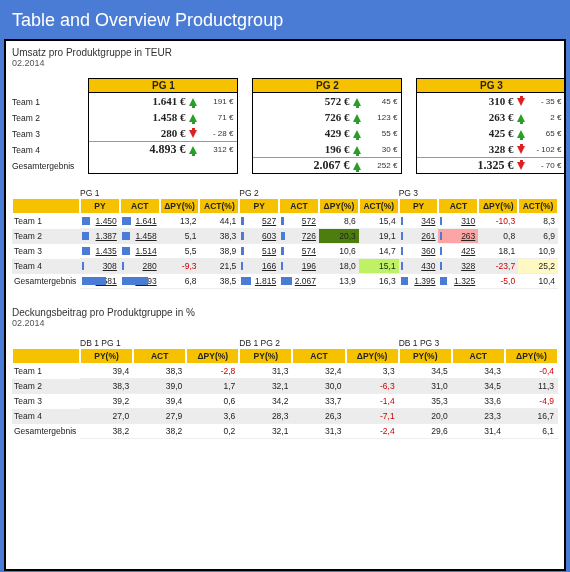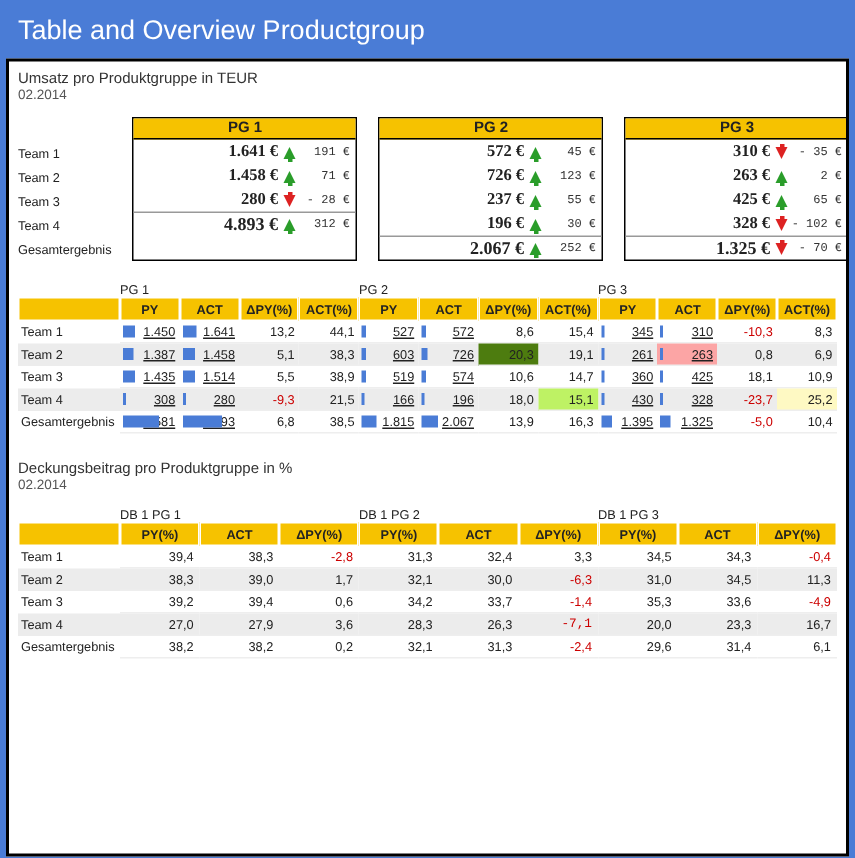--- a/index.html
+++ b/index.html
@@ -12,21 +12,21 @@
 
   .boxes { display: flex; gap: 14px; margin: 6px 0 14px 0; }
   .row-labels { width: 68px; display: flex; flex-direction: column; }
   .row-labels .hdr-sp { height: 16px; }
   .row-labels .lab { height: 16px; line-height: 16px; font-size: 8.5px; }
   .pg-box { border: 1.5px solid #000; width: 150px; }
   .pg-head { background: #f6c200; text-align: center; font-weight: bold; font-size: 10px; border-bottom: 1px solid #000; padding: 1px 0; }
   .pg-body .r { display: flex; align-items: center; height: 16px; padding: 0 4px; }
   .pg-body .val { flex: 1; text-align: right; font-weight: bold; font-size: 11px; padding-right: 2px; font-family: "Times New Roman", serif; }
   .pg-body .ico { width: 12px; text-align: center; }
-  .pg-body .sub { width: 34px; text-align: right; font-size: 8px; color: #333; font-family: Liberation Mono, monospace; }
+  .pg-body .sub { width: 34px; text-align: right; font-size: 8px; color: #333; }
   .r.total { border-top: 1px solid #999; }
   .r.total .val { font-size: 12px; }
 
   .arr-up, .arr-dn { display: inline-block; width: 0; height: 0; vertical-align: middle; }
   .arr-up { border-left: 4px solid transparent; border-right: 4px solid transparent; border-bottom: 8px solid #2a9d2a; position: relative; }
   .arr-up::after { content:""; position:absolute; left:-1.5px; top:8px; width:3px; height:2px; background:#2a9d2a; }
   .arr-dn { border-left: 4px solid transparent; border-right: 4px solid transparent; border-top: 8px solid #d22; position: relative; }
   .arr-dn::before { content:""; position:absolute; left:-1.5px; top:-10px; width:3px; height:2px; background:#d22; }
 
   
@@ -100,21 +100,21 @@
                 <div class="val">572 €</div>
                 <div class="ico"><span class="arr-up"></span></div>
                 <div class="sub">45 €</div>
               </div>
               <div class="r">
                 <div class="val">726 €</div>
                 <div class="ico"><span class="arr-up"></span></div>
                 <div class="sub">123 €</div>
               </div>
               <div class="r">
-                <div class="val">237 €</div>
+                <div class="val">429 €</div>
                 <div class="ico"><span class="arr-up"></span></div>
                 <div class="sub">55 €</div>
               </div>
               <div class="r">
                 <div class="val">196 €</div>
                 <div class="ico"><span class="arr-up"></span></div>
                 <div class="sub">30 €</div>
               </div>
               <div class="r total">
                 <div class="val">2.067 €</div>
@@ -290,21 +290,21 @@
         <div class="cell neg">-1,4</div>
         <div class="cell">35,3</div>
         <div class="cell">33,6</div>
         <div class="cell neg">-4,9</div>
         <div class="rl" style="background: rgb(236, 236, 236);">Team 4</div>
         <div class="cell" style="background: rgb(236, 236, 236);">27,0</div>
         <div class="cell" style="background: rgb(236, 236, 236);">27,9</div>
         <div class="cell" style="background: rgb(236, 236, 236);">3,6</div>
         <div class="cell" style="background: rgb(236, 236, 236);">28,3</div>
         <div class="cell" style="background: rgb(236, 236, 236);">26,3</div>
-        <div class="cell neg" style="background: rgb(236, 236, 236); font-family: Liberation Mono, monospace;">-7,1</div>
+        <div class="cell neg" style="background: rgb(236, 236, 236);">-7,1</div>
         <div class="cell" style="background: rgb(236, 236, 236);">20,0</div>
         <div class="cell" style="background: rgb(236, 236, 236);">23,3</div>
         <div class="cell" style="background: rgb(236, 236, 236);">16,7</div>
         <div class="rl">Gesamtergebnis</div>
         <div class="cell">38,2</div>
         <div class="cell">38,2</div>
         <div class="cell">0,2</div>
         <div class="cell">32,1</div>
         <div class="cell">31,3</div>
         <div class="cell neg">-2,4</div>

